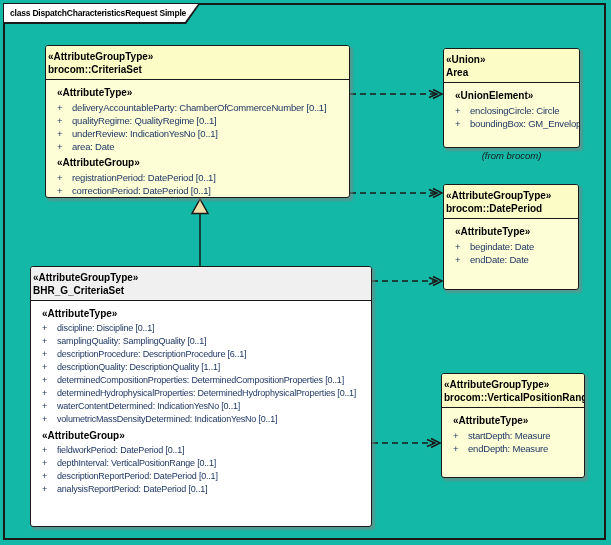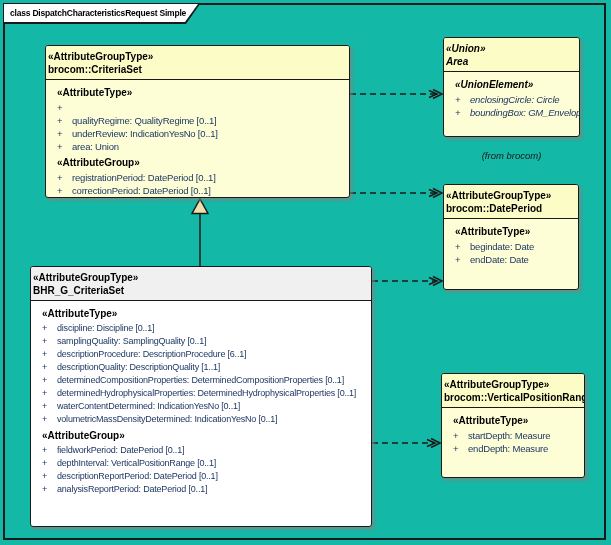--- a/index.html
+++ b/index.html
@@ -50,21 +50,21 @@
     padding:4px 2px 2px 9px; line-height:12px; white-space:nowrap;
   }
   .attr-row {
     display:flex; color:#1F3864; font-size:9.5px; letter-spacing:-0.2px;
     line-height:13px; padding-left:9px; white-space:nowrap;
   }
   .attr-row .vis { width:15px; flex:0 0 15px; }
   .dense .attr-row { font-size:9px; }
   
   #box-criteriaset { left:45px; top:45px; width:305px; height:153px; }
-  #box-area        { left:443px; top:37px;  width:137px; height:100px;font-style:italic; }
+  #box-area        { left:443px; top:48px;  width:137px; height:100px; }
   #box-dateperiod  { left:443px; top:184px; width:136px; height:106px; }
   #box-bhr         { left:30px;  top:266px; width:342px; height:261px; }
   #box-vpr         { left:441px; top:373px; width:144px; height:105px; }
   
   .from-note {
     position:absolute; left:443px; top:150px; width:137px;
     text-align:center; font-style:italic; font-size:9.5px; color:#1a1a1a;
   }
   
   .connectors { position:absolute; left:0; top:0; width:611px; height:545px; }
@@ -114,32 +114,33 @@
 
   <div class="uml-class yellow" id="box-criteriaset">
     <div class="hdr">
       <div class="stereo">«AttributeGroupType»</div>
       <div class="cname">brocom::CriteriaSet</div>
     </div>
     <div class="body">
         <div class="section-header">«AttributeType»</div>
         <div class="attr-row">
           <span class="vis">+</span>
+          <span>deliveryAccountableParty: ChamberOfCommerceNumber [0..1]</span>
         </div>
         <div class="attr-row">
           <span class="vis">+</span>
           <span>qualityRegime: QualityRegime [0..1]</span>
         </div>
         <div class="attr-row">
           <span class="vis">+</span>
           <span>underReview: IndicationYesNo [0..1]</span>
         </div>
         <div class="attr-row">
           <span class="vis">+</span>
-          <span>area: Union</span>
+          <span>area: Date</span>
         </div>
         <div class="section-header">«AttributeGroup»</div>
         <div class="attr-row">
           <span class="vis">+</span>
           <span>registrationPeriod: DatePeriod [0..1]</span>
         </div>
         <div class="attr-row">
           <span class="vis">+</span>
           <span>correctionPeriod: DatePeriod [0..1]</span>
         </div>

